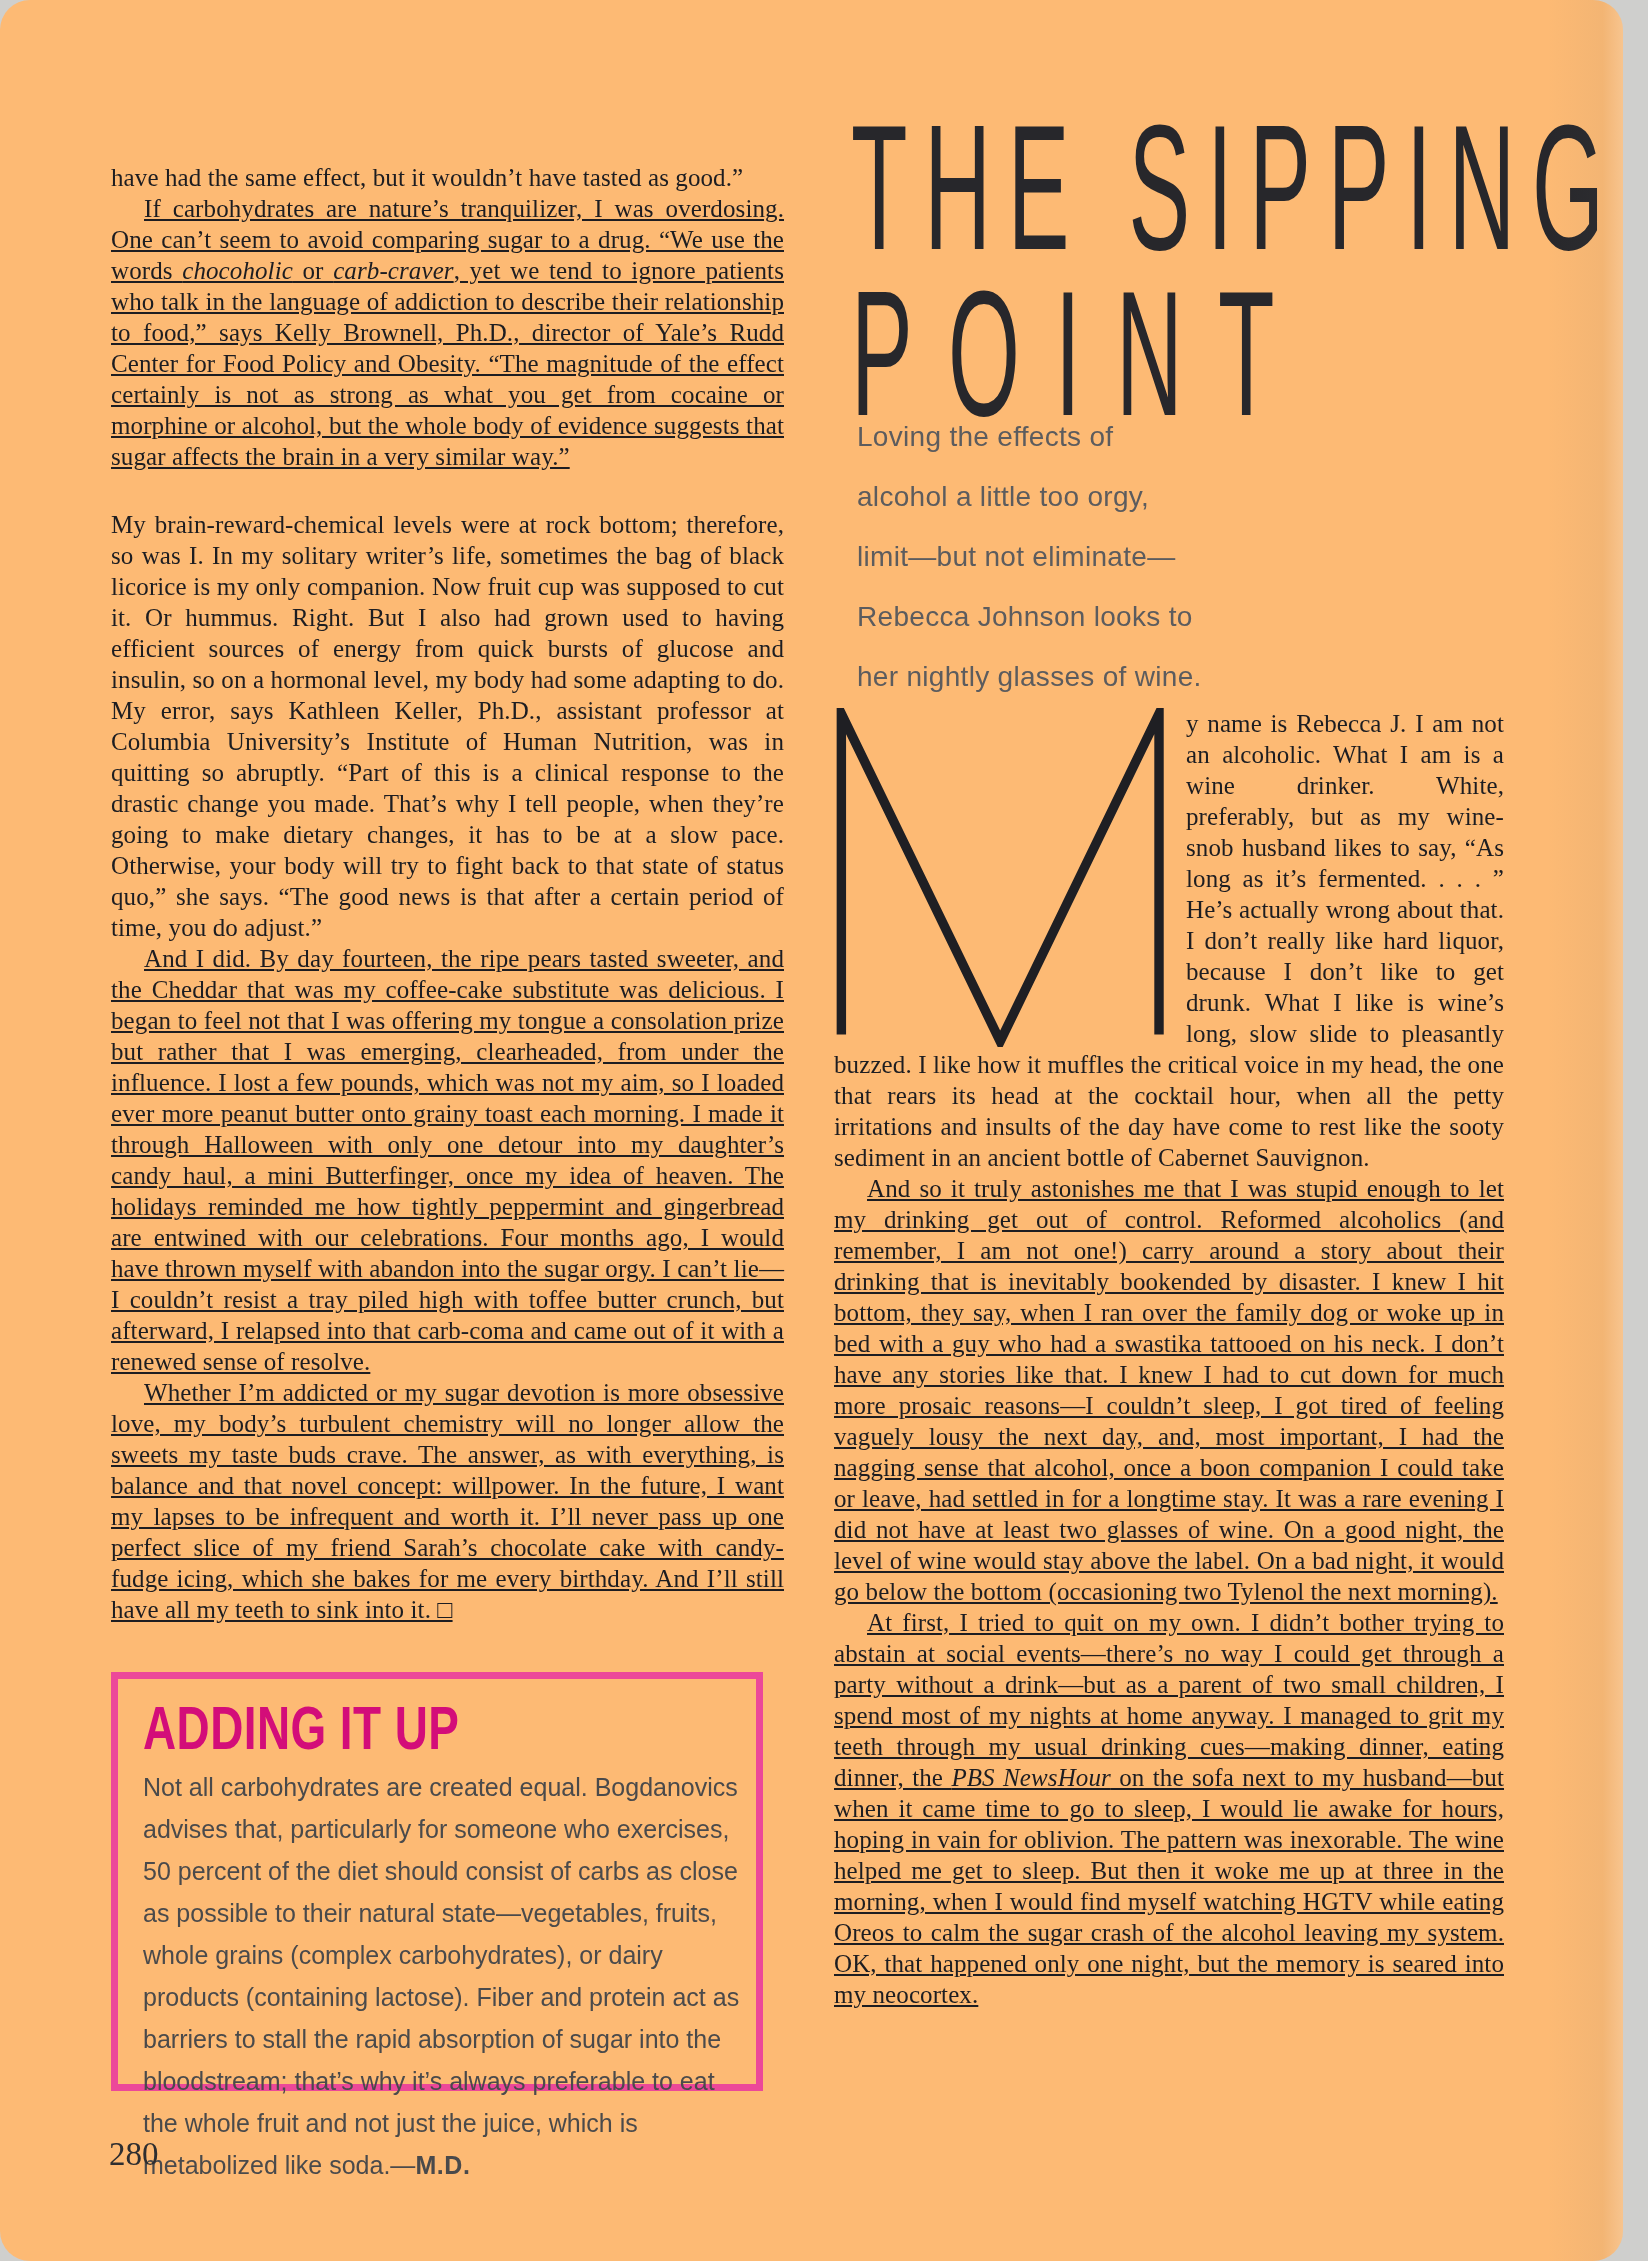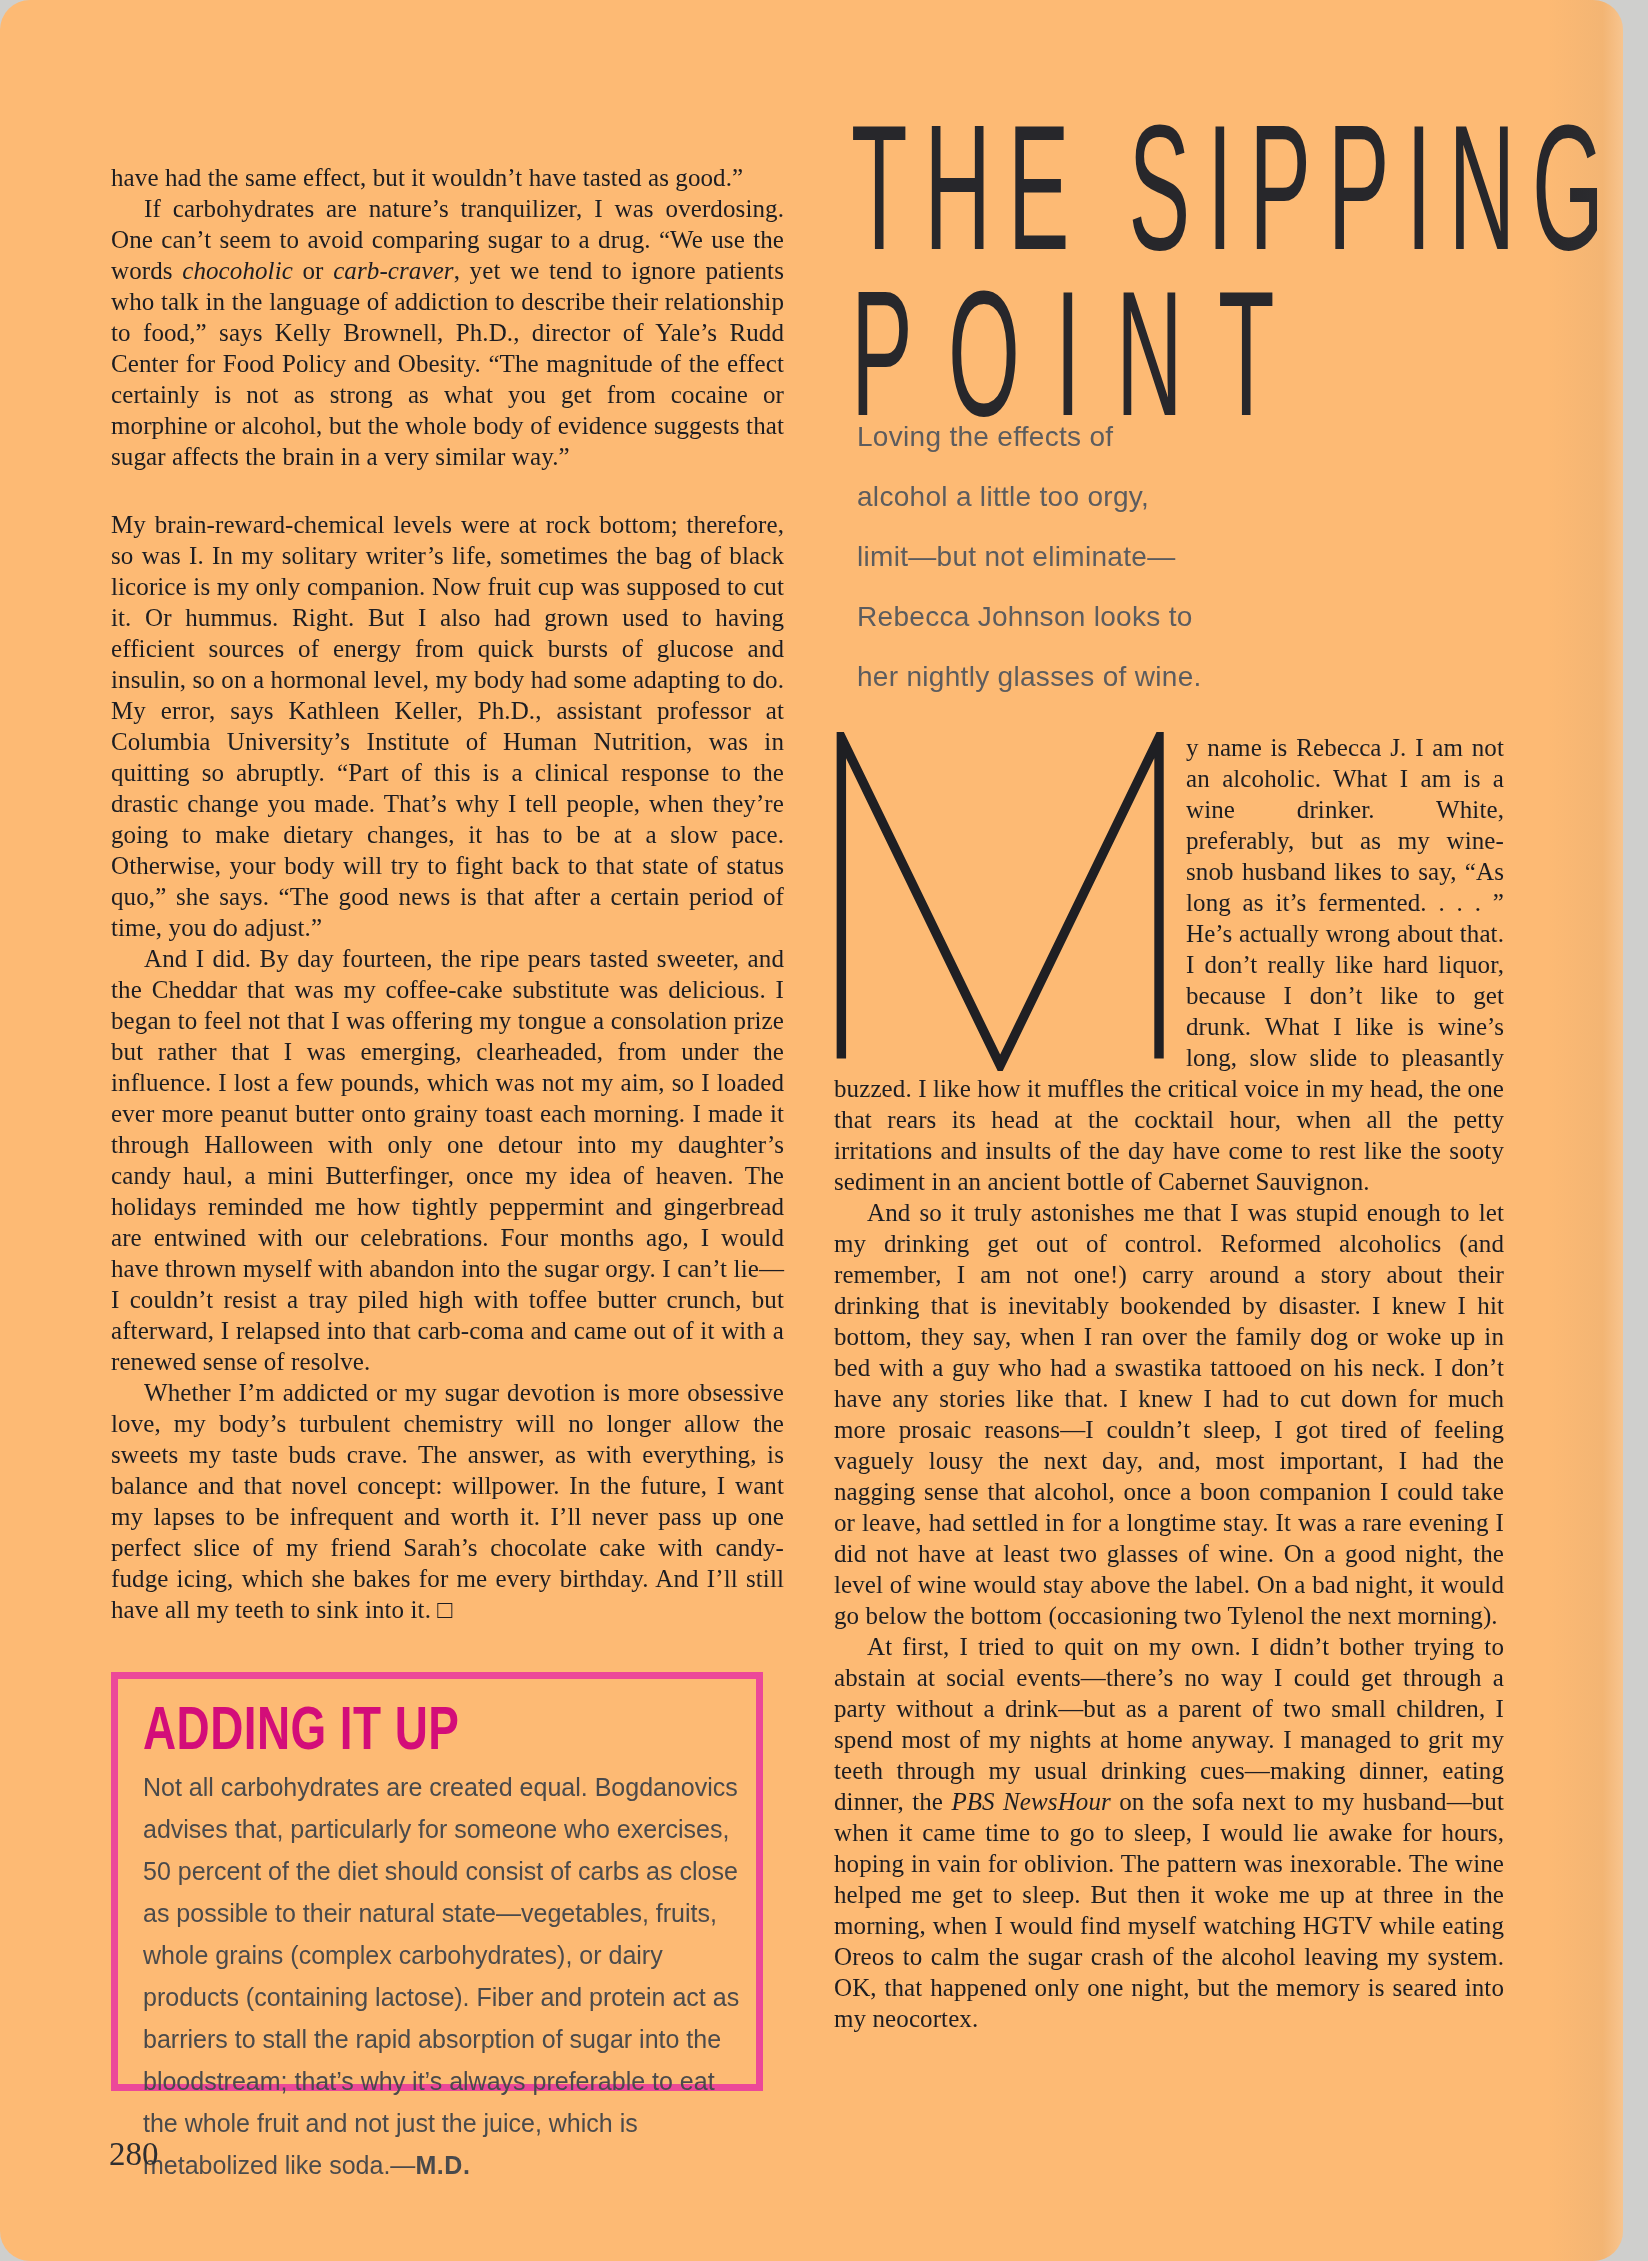--- a/index.html
+++ b/index.html
@@ -15,23 +15,23 @@
   
   .col {
     position: absolute;
     font-size: 25px;
     line-height: 31px;
     color: #1d1d21;
     text-align: justify;
     letter-spacing: 0.1px;
   }
   .col-left  { left: 111px;  top: 162px;  width: 673px; }
-  .col-right { left: 834px; top: 732px; width: 670px; }
+  .col-right { left: 834px; top: 708px; width: 670px; }
   .body-p { margin: 0; }
-  .body-p.indent { text-indent: 33px; }
+  .body-p.indent { text-indent: 33px; text-decoration: underline; }
   .body-p.gap { margin-top: 37px; font-family: Liberation Serif, serif; }
   .body-p i { font-style: italic; }
   
   .dropcap-box {
     float: left;
     width: 352px;
     height: 341px;
     margin: 0;
   }
   .mglyph { display: block; width: 333px; height: 339px; }

